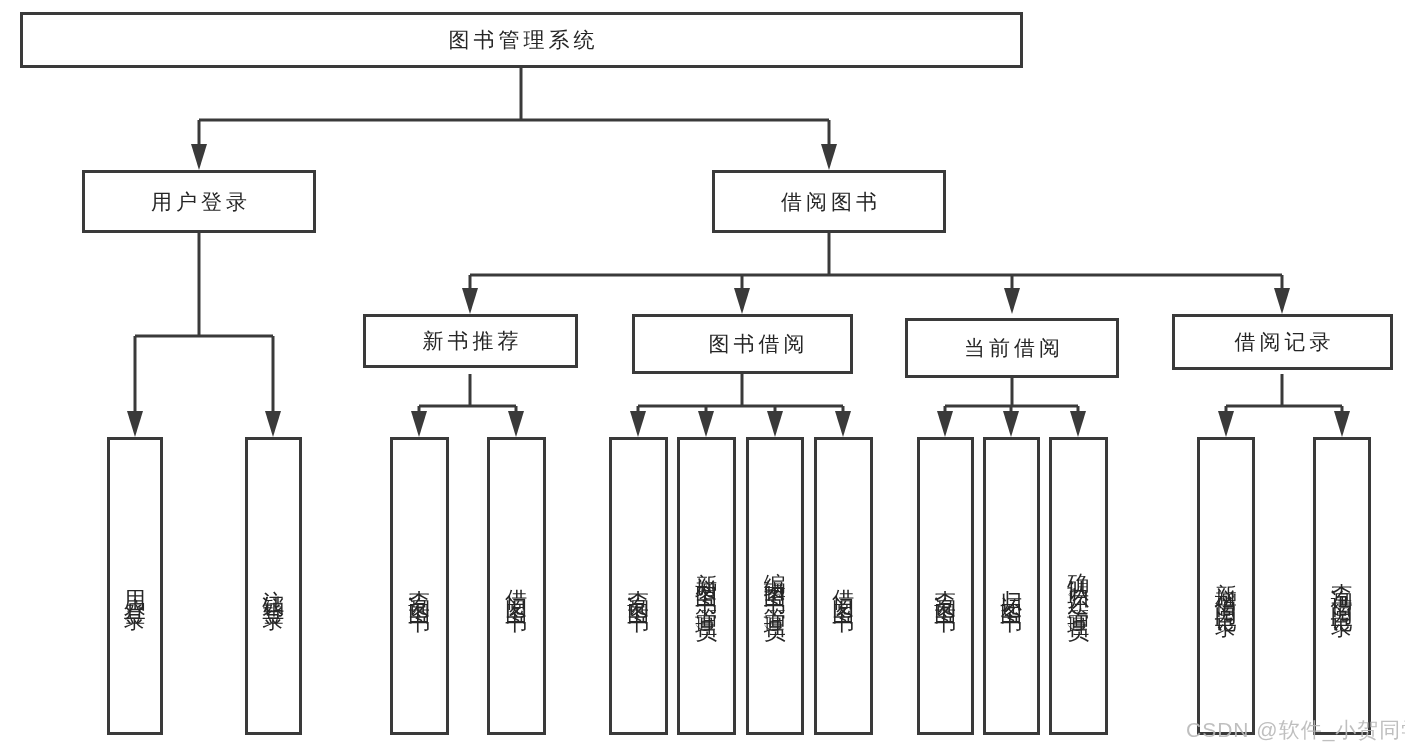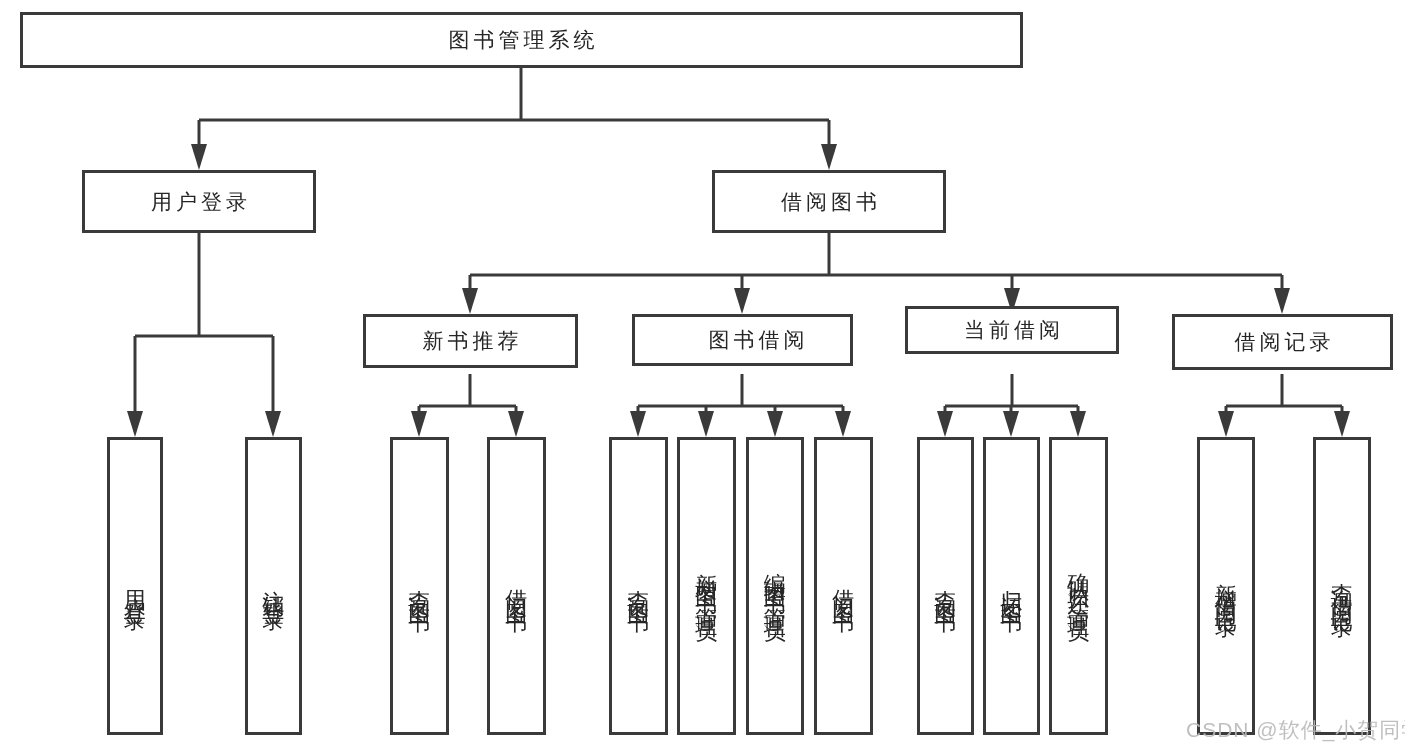--- a/index.html
+++ b/index.html
@@ -142,22 +142,22 @@
       <polygon points="1334,411 1350,411 1342,437"></polygon>
     </g>
   </svg>
 
   <div class="node" style="left:20px; top:12px; width:1003px; height:56px;">图书管理系统</div>
 
   <div class="node" style="left:82px; top:170px; width:234px; height:63px;">用户登录</div>
   <div class="node" style="left:712px; top:170px; width:234px; height:63px;">借阅图书</div>
 
   <div class="node" style="left:363px; top:314px; width:215px; height:54px;">新书推荐</div>
-  <div class="node" style="left:632px; top:314px; width:221px; height:52px;padding-left:28px;">图书借阅</div>
-  <div class="node" style="left:905px; top:306px; width:214px; height:48px;">当前借阅</div>
+  <div class="node" style="left:632px; top:314px; width:221px; height:60px;padding-left:28px;">图书借阅</div>
+  <div class="node" style="left:905px; top:318px; width:214px; height:60px;">当前借阅</div>
   <div class="node" style="left:1172px; top:314px; width:221px; height:56px;">借阅记录</div>
 
   <div class="node leaf" style="left:107px; top:437px; width:56px; height:298px;">
     <span class="vtext">用户登录</span>
   </div>
   <div class="node leaf" style="left:245px; top:437px; width:57px; height:298px;">
     <span class="vtext">注销登录</span>
   </div>
 
   <div class="node leaf" style="left:390px; top:437px; width:59px; height:298px;">

